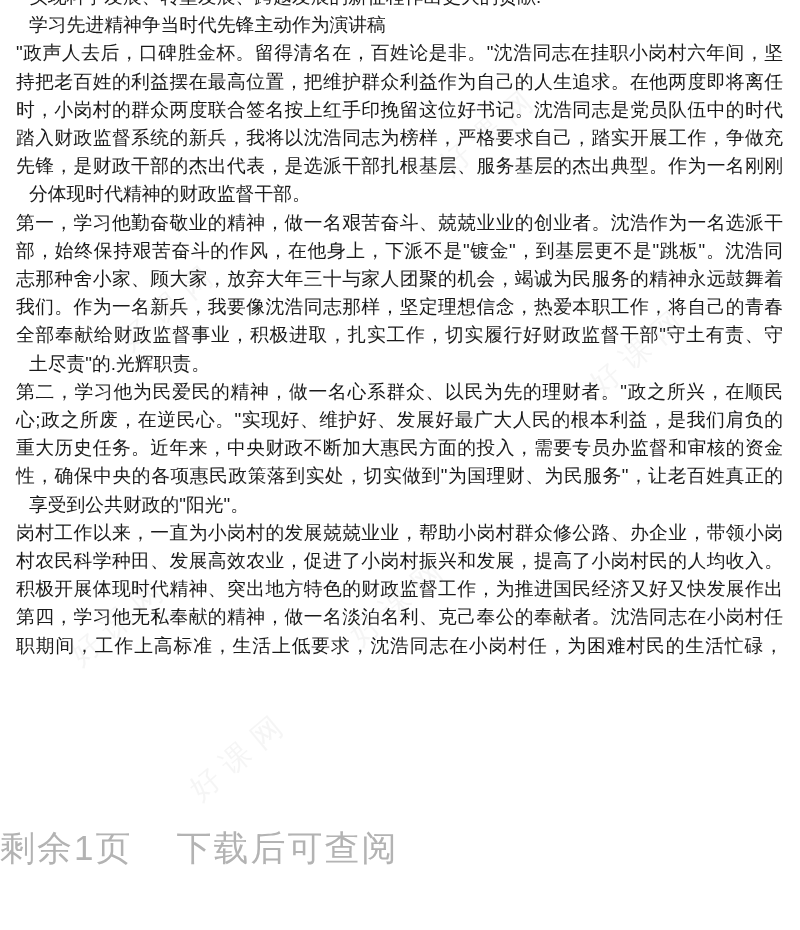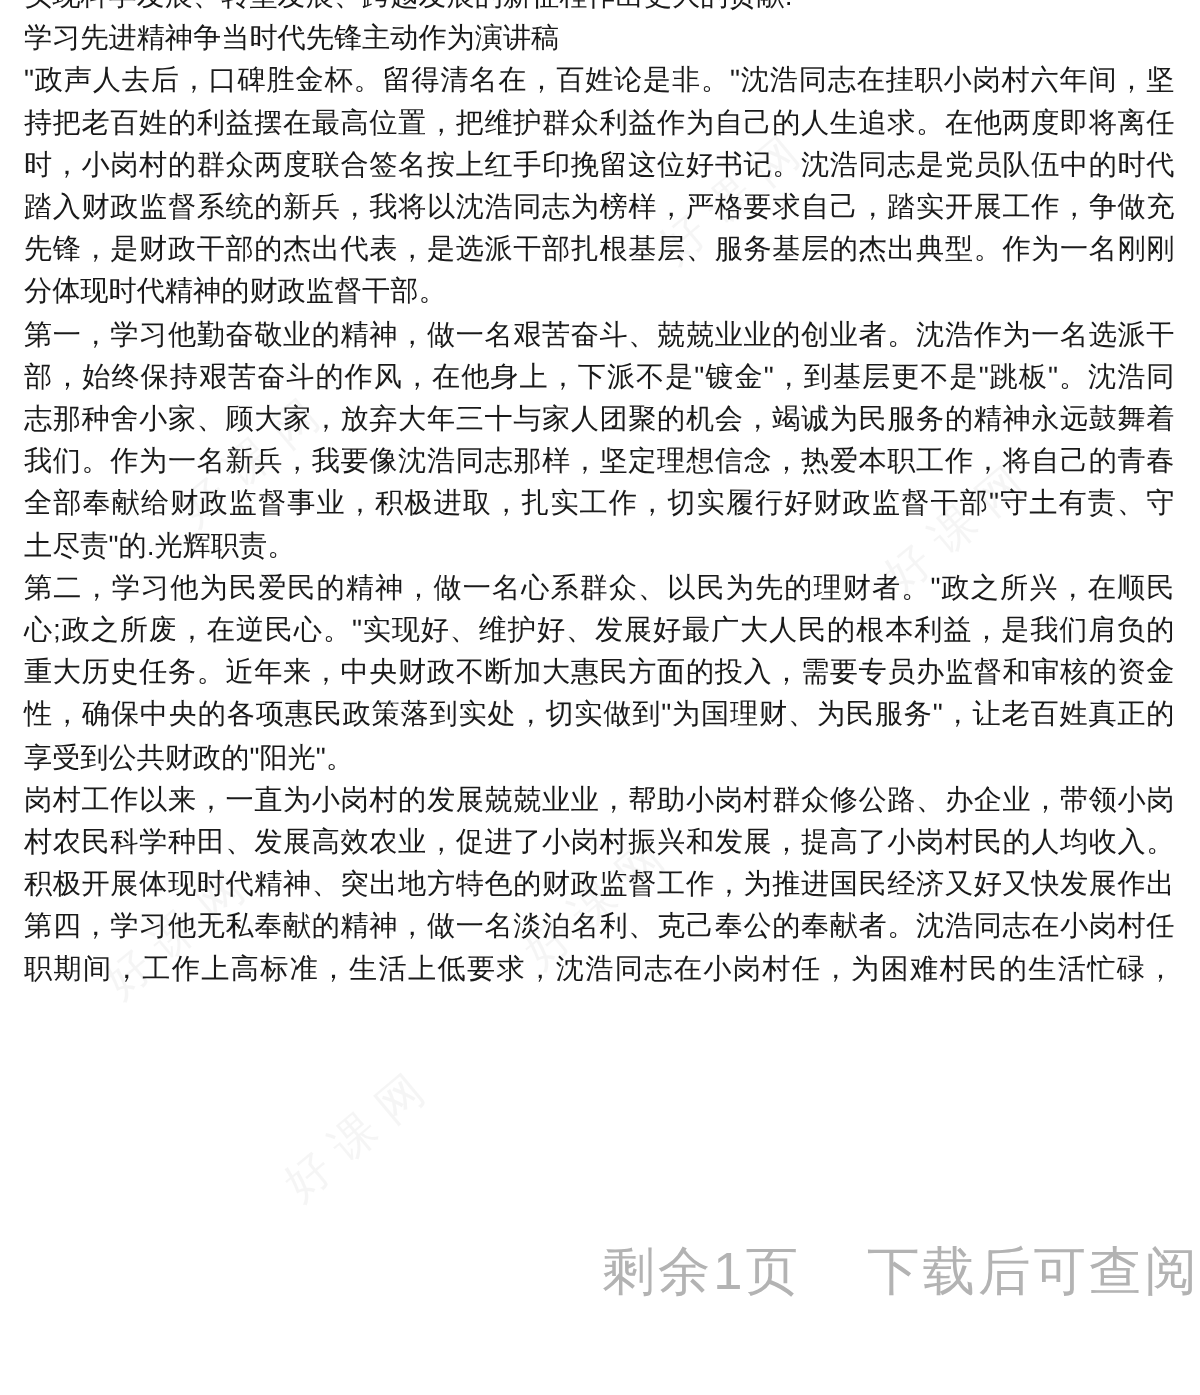--- a/index.html
+++ b/index.html
@@ -25,20 +25,21 @@
     line-height: 28.2px;
     color: #1a1a1a;
     z-index: 2;
   }
   .doc-line {
     text-align: justify;
     text-align-last: justify;
   }
   .doc-line.no-stretch {
     text-align-last: left;
+    margin-left: 13px;
   }
   .doc-line.title-line {
     text-align-last: left;
   }
   .watermark-layer {
     position: absolute;
     inset: 0;
     z-index: 1;
     pointer-events: none;
   }
@@ -49,21 +50,21 @@
     color: #555555;
     opacity: 0.05;
     transform: rotate(-40deg);
     white-space: nowrap;
   }
   .footer {
     position: absolute;
     top: 824px;
     left: 0;
     width: 800px;
-    text-align: right;
+    text-align: left;
     font-size: 35px;
     line-height: 48px;
     color: #b3b3b3;
     z-index: 2;
     letter-spacing: 2px;
   }
   .footer .hint {
     margin-left: 44px;
   }
 </style>

